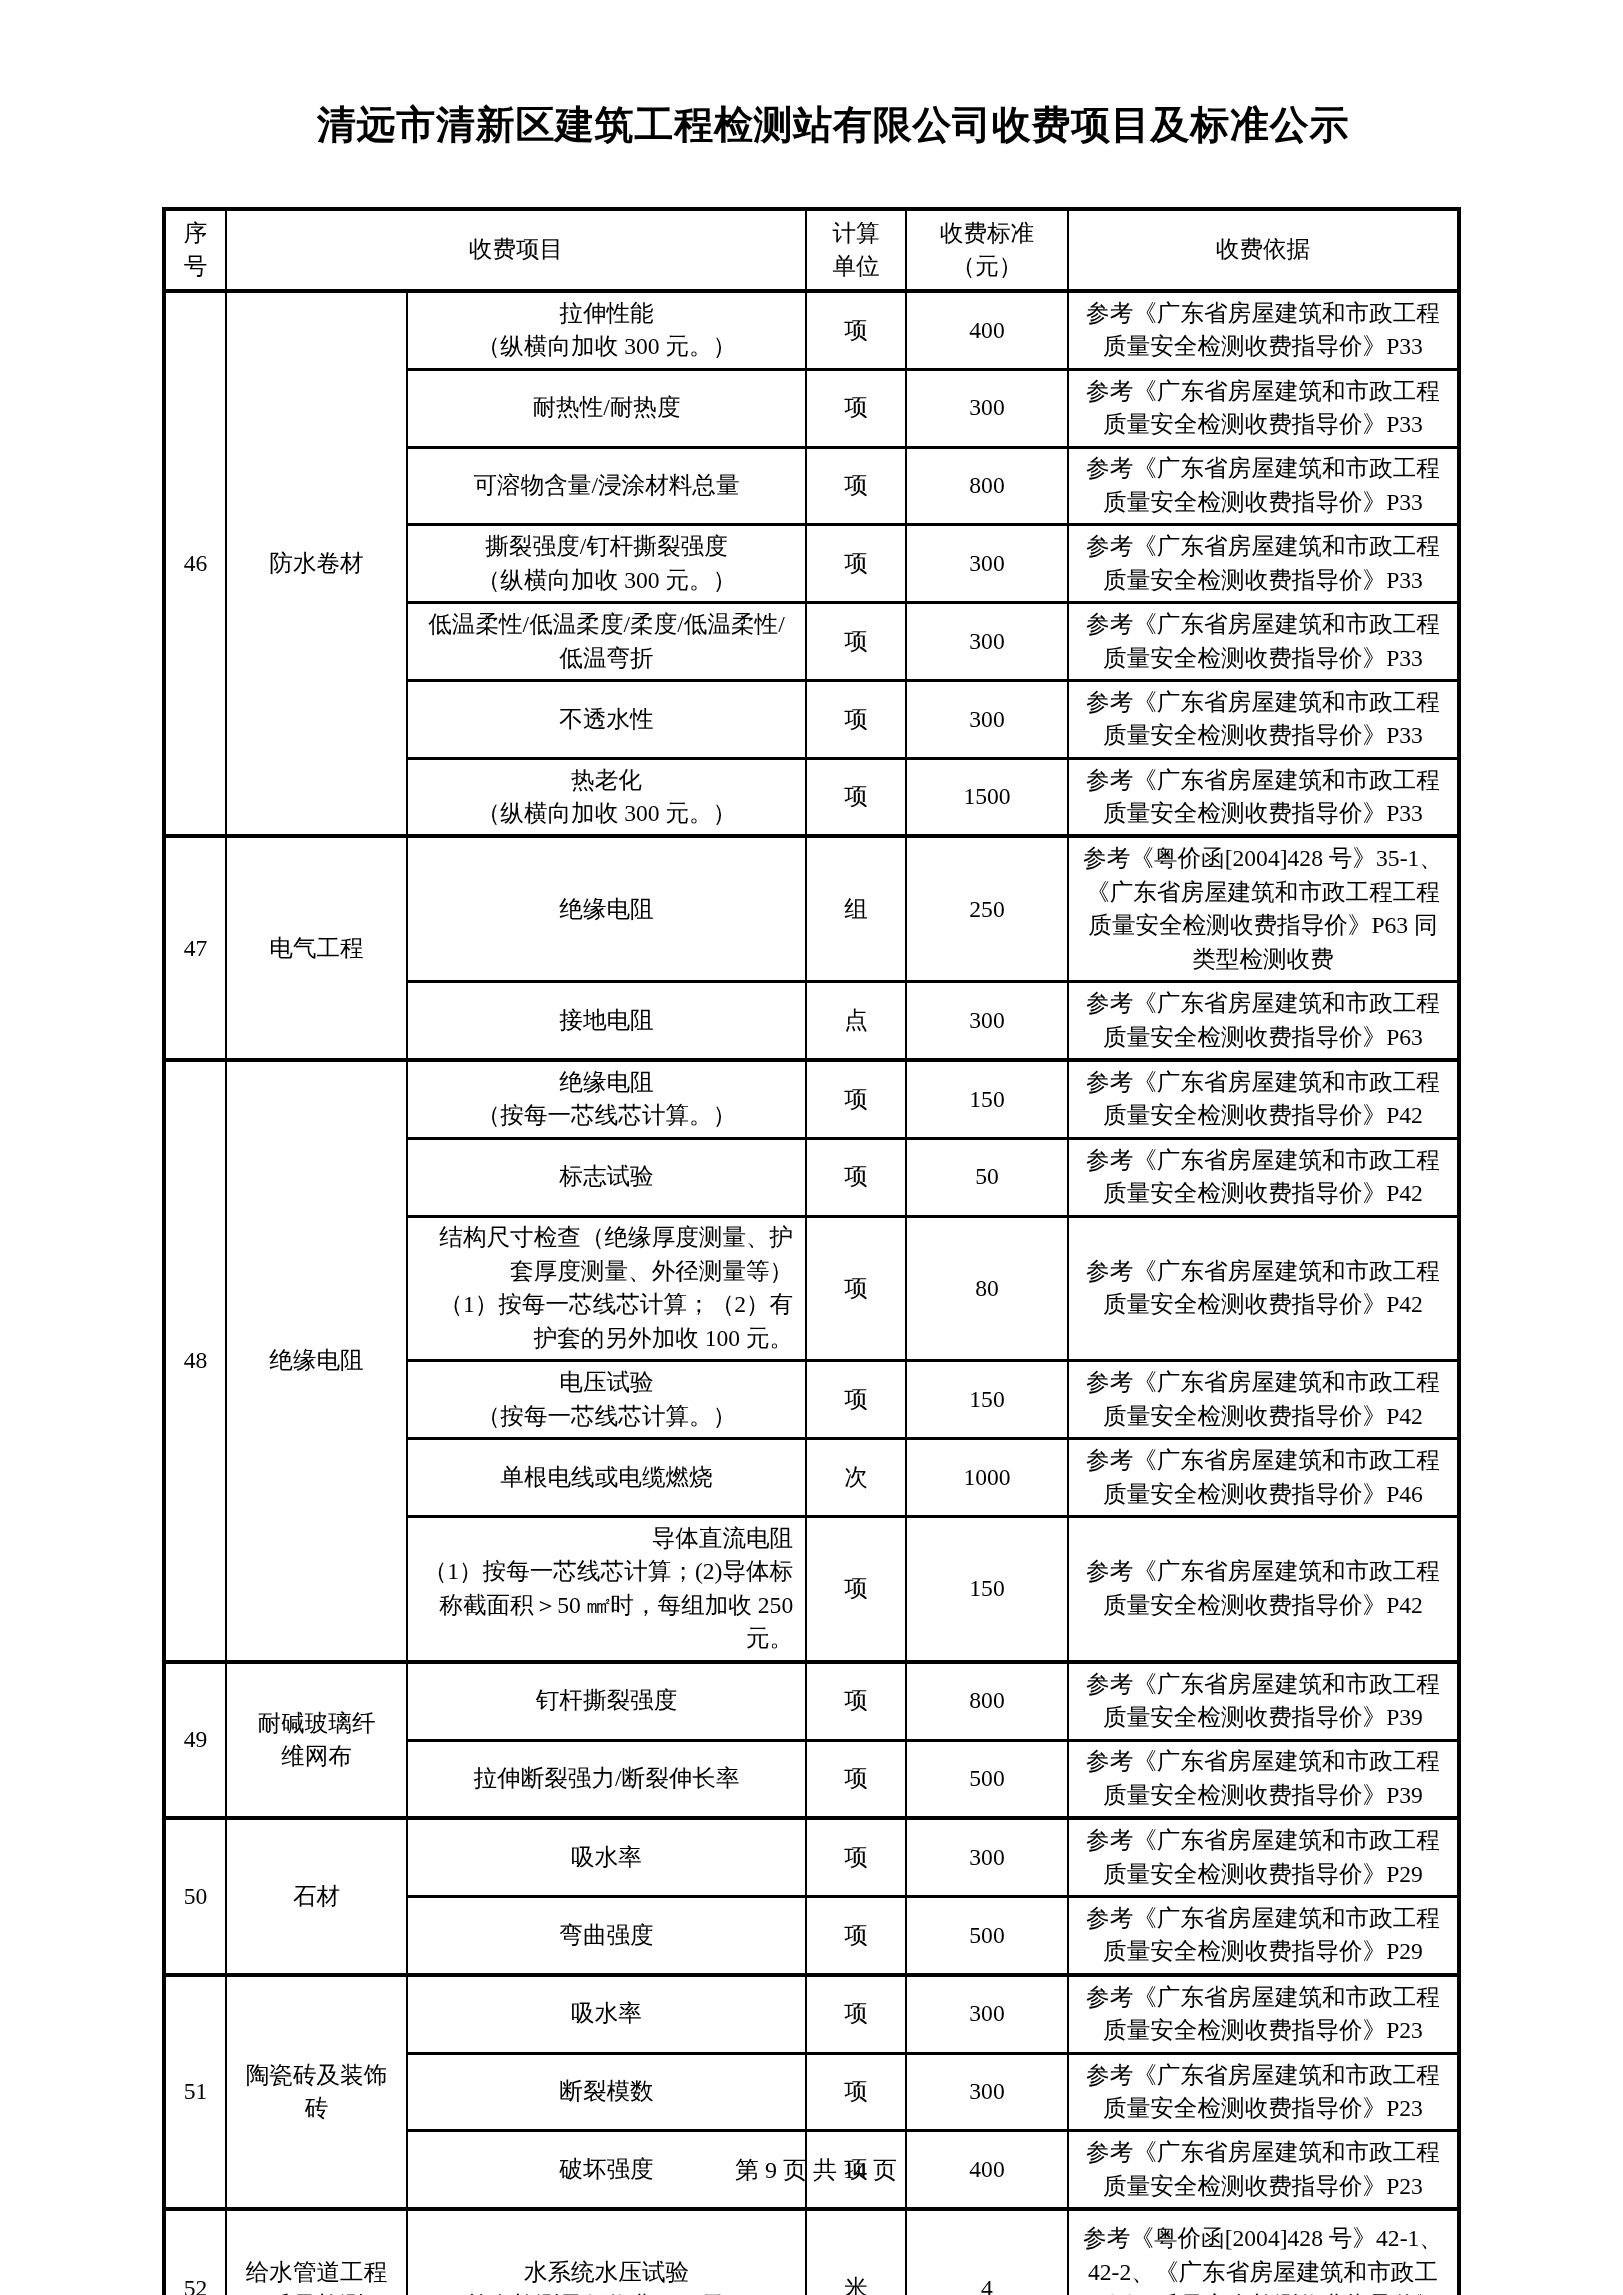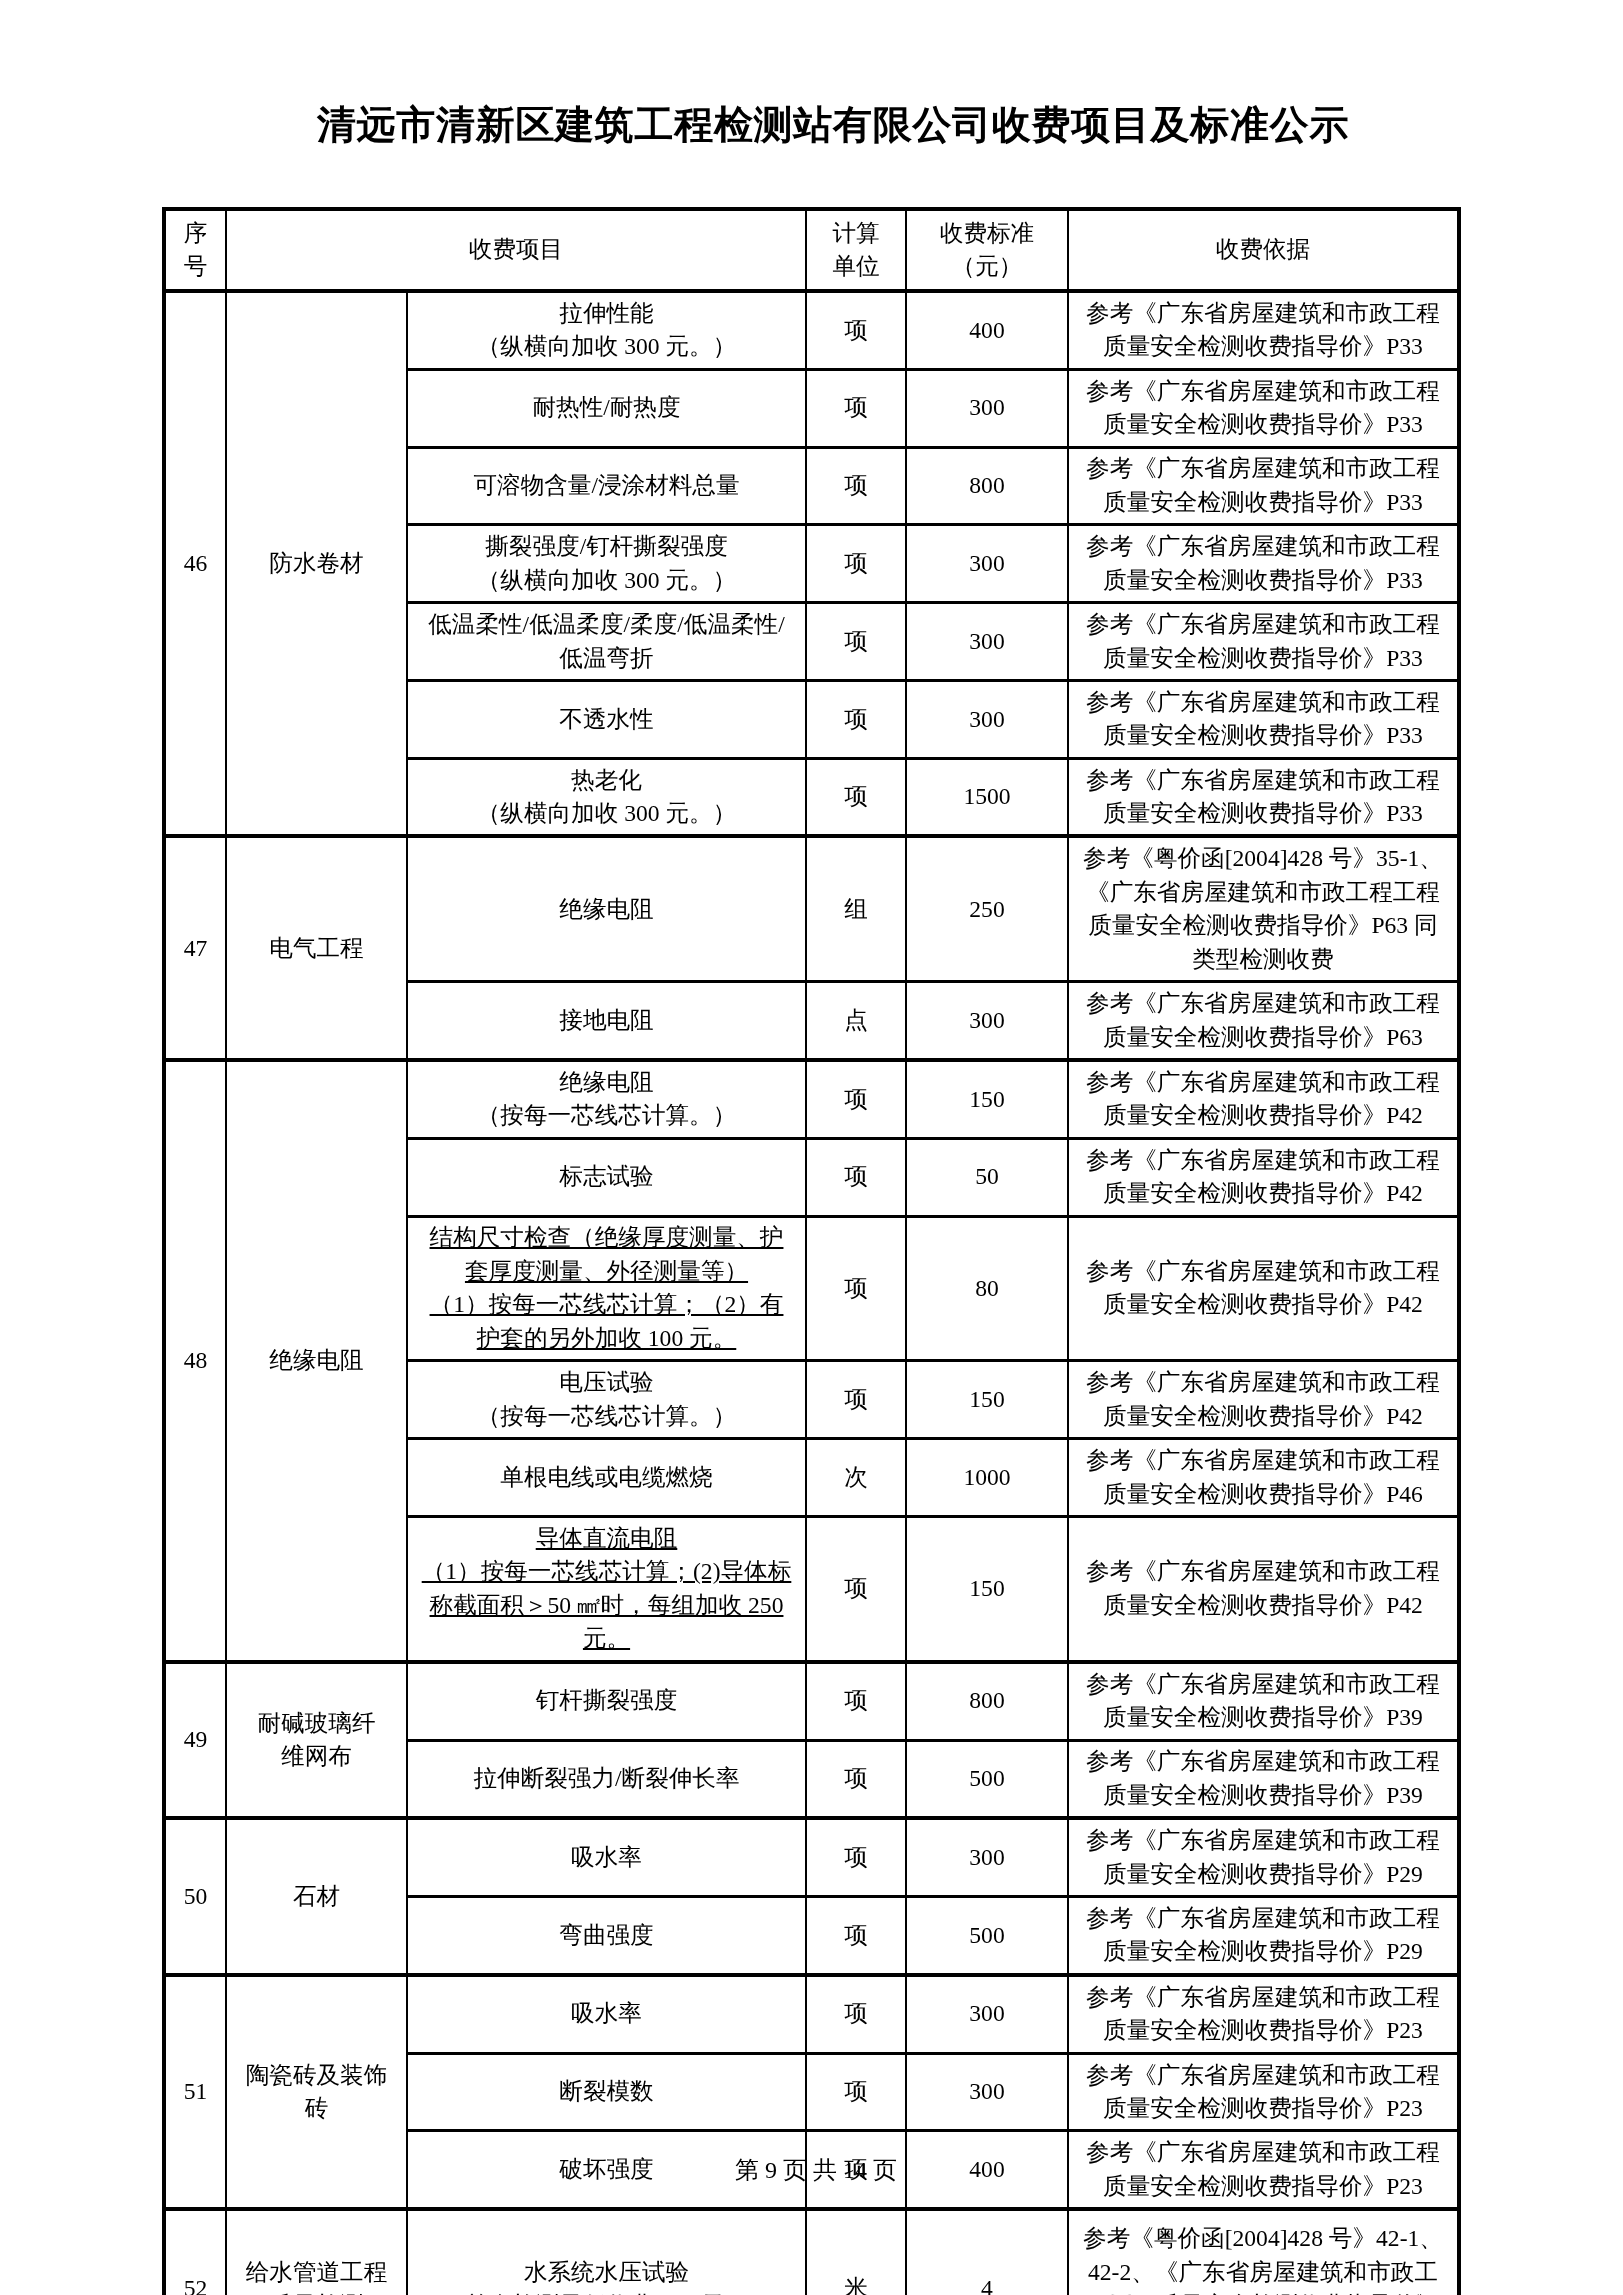--- a/index.html
+++ b/index.html
@@ -42,21 +42,21 @@
     padding: 3.9px 6.5px;
   }
   tr.header-row th { border-bottom-width: 4.6px; height: 82px; }
   tr.gs > th, tr.gs > td { border-top-width: 4.6px; }
   tr.r   { height: 69px; }
   tr.h200 { height: 131px; }
   tr.h215 { height: 141px; }
   tr.h245 { height: 160px; }
   .pre { white-space: pre-line; }
   td.item  { padding: 3.9px 11.8px; margin-left: 15px; }
-  td.item.left { text-align: center; text-decoration: underline; }
+  td.item.left { text-align: right; }
   td.basis { padding: 3.9px 9.2px; }
   .page-footer {
     position: absolute;
     left: 0; right: 0; top: 2154px;
     text-align: center;
     font-size: 24px;
     padding-left: 9px;
   }
 </style>
 </head>

